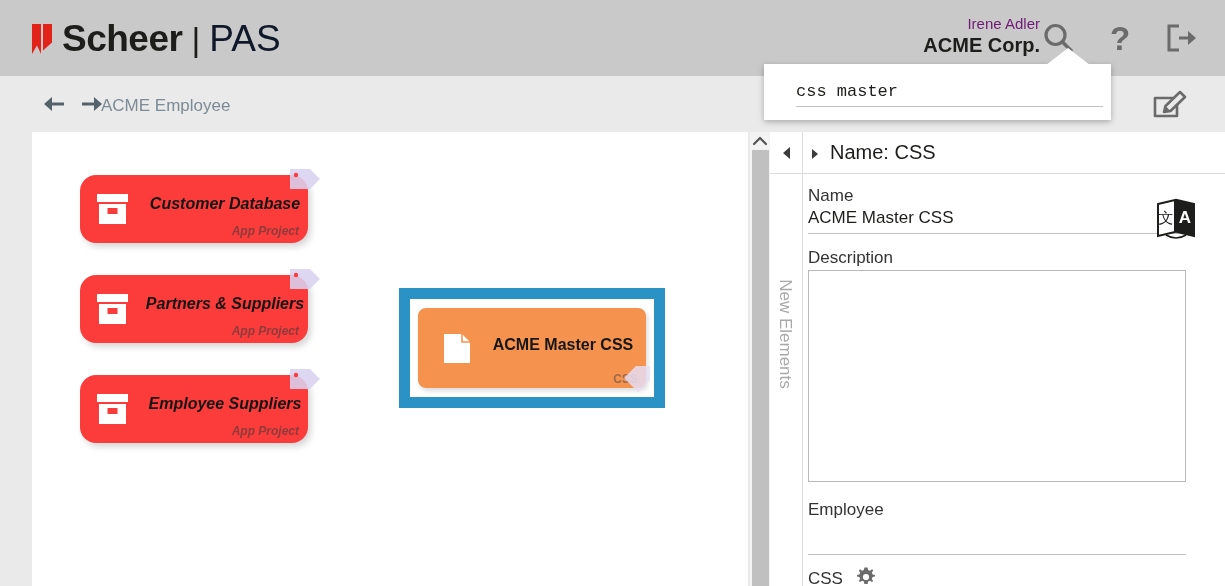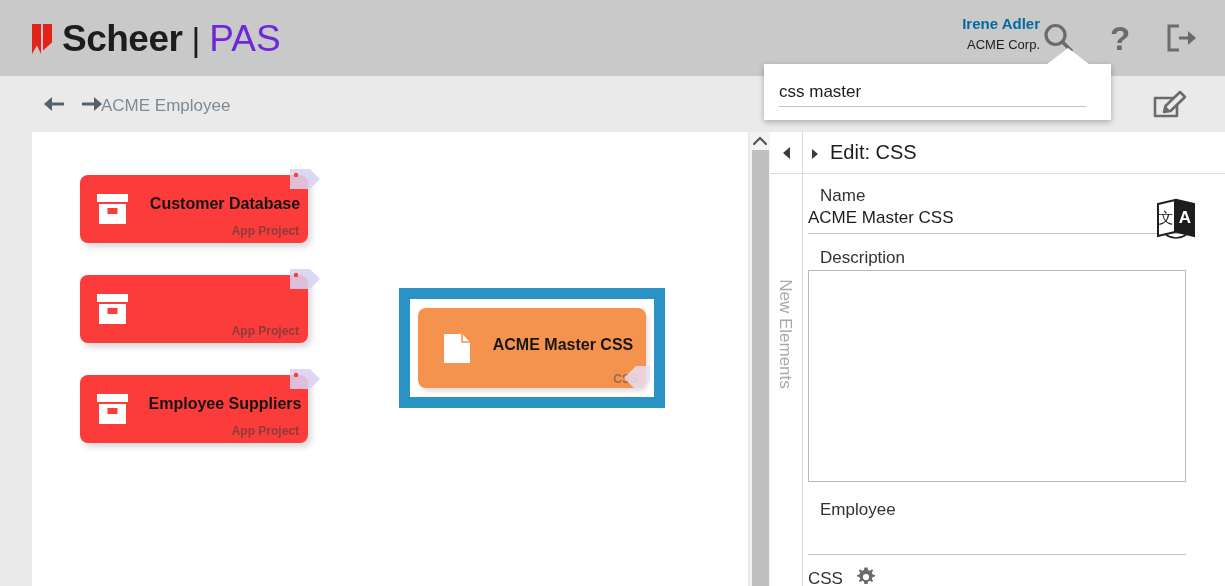--- a/index.html
+++ b/index.html
@@ -18,44 +18,44 @@
   }
   .logo { position:absolute; left:32px; top:18px; display:flex; align-items:center; }
   .logo-mark { width:26px; height:30px; position:relative; margin-right:4px; }
   .logo-mark:before, .logo-mark:after{
     content:""; position:absolute; top:0; width:9px; height:30px; background:#e2231a;
   }
   .logo-mark:before{ left:0; clip-path: polygon(0 0, 100% 0, 100% 100%, 55% 72%, 0 100%); }
   .logo-mark:after{ left:11px; clip-path: polygon(0 0, 100% 0, 100% 62%, 0 88%); }
   .logo-scheer { font-size:37px; font-weight:bold; color:#1d1d1b; letter-spacing:-0.5px; }
   .logo-sep { font-size:34px; color:#1d1d1b; margin:0 9px; font-weight:300; }
-  .logo-pas { font-size:37px; color:#6d28d9; letter-spacing:0px; }
+  .logo-pas { font-size:37px; color:#0f172a; letter-spacing:0px; }
 
   .user-block { position:absolute; right:185px; top:14px; text-align:right; }
-  .user-name { font-size:15px; font-weight:bold; color:#0369a1; line-height:20px;}
-  .user-org  { font-size:13px; color:#1d1d1b; line-height:22px;}
+  .user-name { font-size:15px; font-weight:normal; color:#701a75; line-height:20px;}
+  .user-org  { font-size:20px; color:#1d1d1b; line-height:22px;font-weight:bold;}
 
   .hdr-icons { position:absolute; right:25px; top:20px; display:flex; gap:26px; align-items:center;}
   .hdr-icon { width:36px; height:36px; display:flex; align-items:center; justify-content:center; cursor:pointer;}
   .q-mark { font-size:33px; color:#6b6b6b; font-weight:bold; line-height:33px;}
 
   
   .search-pop {
     position:absolute; left:764px; top:64px; width:347px; height:56px;
     background:#fff; box-shadow:0 2px 6px rgba(0,0,0,.28); z-index:20;
   }
   .search-caret{
     position:absolute; left:1046px; top:48px; width:0;height:0;
     border-left:22px solid transparent; border-right:22px solid transparent;
     border-bottom:17px solid #fff; z-index:21;
   }
   .search-input{
-    position:absolute; left:15px; top:13px; width:307px; height:30px;
+    position:absolute; left:32px; top:13px; width:307px; height:30px;
     border:none; border-bottom:1px solid #c3c3c3; outline:none;
-    font-family:Liberation Sans, sans-serif; font-size:17px; color:#1d1d1b;
+    font-family:Liberation Mono, monospace; font-size:17px; color:#1d1d1b;
     background:transparent;
   }
 
   
   .crumb-bar{
     position:absolute; left:0; top:76px; width:1225px; height:56px; background:#eaeaea;
   }
   .crumb-nav{ position:absolute; left:42px; top:17px; display:flex; gap:14px; }
   .crumb-title{ position:absolute; left:101px; top:96px; font-size:17px; color:#7c8b96; }
   .edit-btn{ position:absolute; right:35px; top:13px; width:40px; height:32px; cursor:pointer;}
@@ -65,21 +65,21 @@
     position:absolute; left:32px; top:132px; width:716px; height:454px; background:#fff;
   }
   .scrollbar{
     position:absolute; left:750px; top:132px; width:20px; height:454px; background:#f3f3f3;
   }
   .sb-up{ width:20px; height:18px; display:flex;align-items:center;justify-content:center;cursor:pointer;}
   .sb-thumb{ position:absolute; left:2px; top:18px; width:17px; height:436px; background:#c0c0c0; cursor:pointer;}
 
   
   .card{
-    position:absolute; border-radius:8px; box-shadow:3px 4px 6px rgba(0,0,0,.16);
+    position:absolute; border-radius:16px; box-shadow:3px 4px 6px rgba(0,0,0,.16);font-style:italic;
   }
   .card-red{ width:228px; height:68px; background:#fc3b3b; }
   .card-title{
     position:absolute; left:65px; top:20px; width:160px; text-align:center;
     font-size:16px; font-weight:bold; color:#161616;
   }
   .card-type{
     position:absolute; right:9px; bottom:5px; font-size:12px; font-weight:bold; color:#8e3b3b;
   }
   .box-icon{ position:absolute; left:16px; top:18px; width:33px; height:32px; }
@@ -126,21 +126,21 @@
     position:absolute; left:0; top:42px; width:33px; height:412px;
     border-right:1px solid #dcdcdc;
   }
   .vtab span{
     position:absolute; left:-60px; top:150px; width:150px;
     transform:rotate(90deg); text-align:center;
     font-size:17px; color:#a9a9a9; white-space:nowrap;
   }
 
   .form{ position:absolute; left:33px; top:42px; width:422px; height:412px; padding:12px 20px 0 5px;}
-  .f-label{ font-size:17px; color:#333; margin-bottom:2px;margin-left:12px; }
+  .f-label{ font-size:17px; color:#333; margin-bottom:2px; }
   .f-name-row{ position:relative; }
   .f-name-val{
     font-size:17px; color:#1d1d1b; border-bottom:1px solid #c3c3c3;
     width:378px; padding-bottom:5px; margin-bottom:14px;
   }
   .translate-icon{ position:absolute; right:8px; top:-13px; width:42px; height:44px; cursor:pointer;}
   .f-textarea{
     width:378px; height:212px; border:1px solid #b9b9b9; background:#fff;
     margin-bottom:14px; resize:none; outline:none;
     font-family:"Liberation Sans", sans-serif; font-size:15px;
@@ -238,20 +238,21 @@
     </div>
 
     <div class="card card-red" style="left:48px; top:143px;">
       <span class="box-icon">
         <svg width="33" height="32" viewBox="0 0 33 32">
           <rect x="1" y="1" width="31" height="8" fill="#fff"></rect>
           <rect x="3" y="11" width="27" height="20" fill="#fff"></rect>
           <rect x="11.5" y="15" width="10" height="6" fill="#fc3b3b"></rect>
         </svg>
       </span>
+      <div class="card-title">Partners &amp; Suppliers</div>
       <div class="card-type">App Project</div>
       <span class="tag-shape">
         <svg width="34" height="34" viewBox="0 0 34 34">
           <path d="M2 2 H22 L32 12 L22 22 H2 Z" fill="#d9d2ef" opacity="0.88"></path>
           <circle cx="8" cy="8" r="2.2" fill="#fc3b3b"></circle>
         </svg>
       </span>
     </div>
 
     <div class="card card-red" style="left:48px; top:243px;">
@@ -301,21 +302,21 @@
     </div>
     <div class="sb-thumb"></div>
   </div>
 
   <div class="rpanel">
     <div class="rpanel-head">
       <div class="collapse-btn">
         <span class="tri-left"></span>
       </div>
       <span class="head-tri tri-right"></span>
-      <div class="rpanel-title">Edit: CSS</div>
+      <div class="rpanel-title">Name: CSS</div>
     </div>
 
     <div class="vtab">
       <span>New Elements</span>
     </div>
 
     <div class="form">
       <div class="f-label">Name</div>
       <div class="f-name-row">
         <div class="f-name-val">ACME Master CSS</div>

